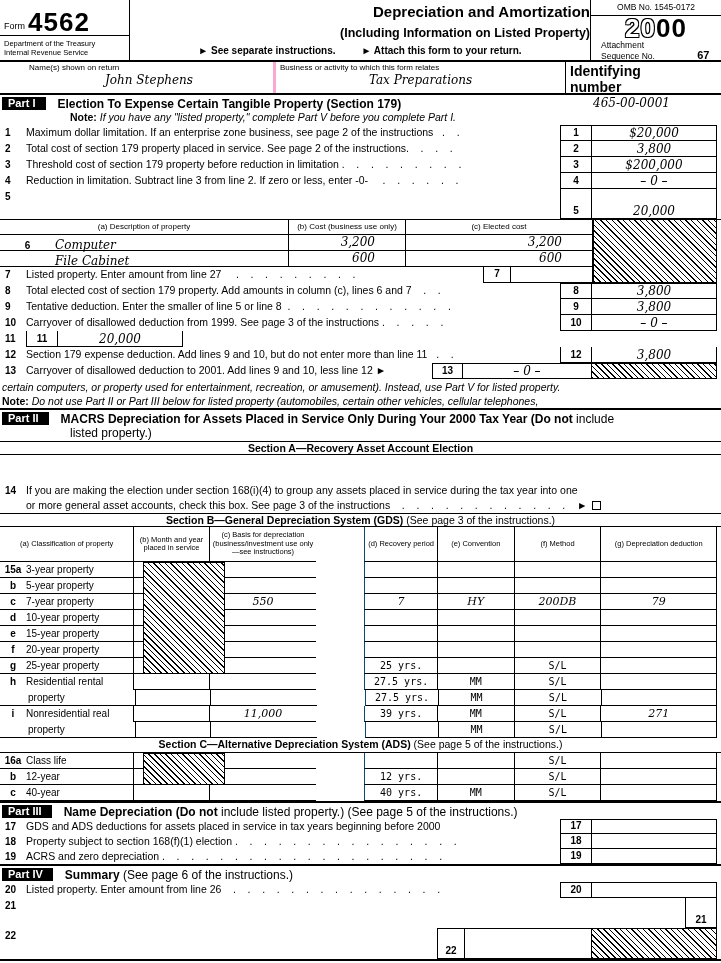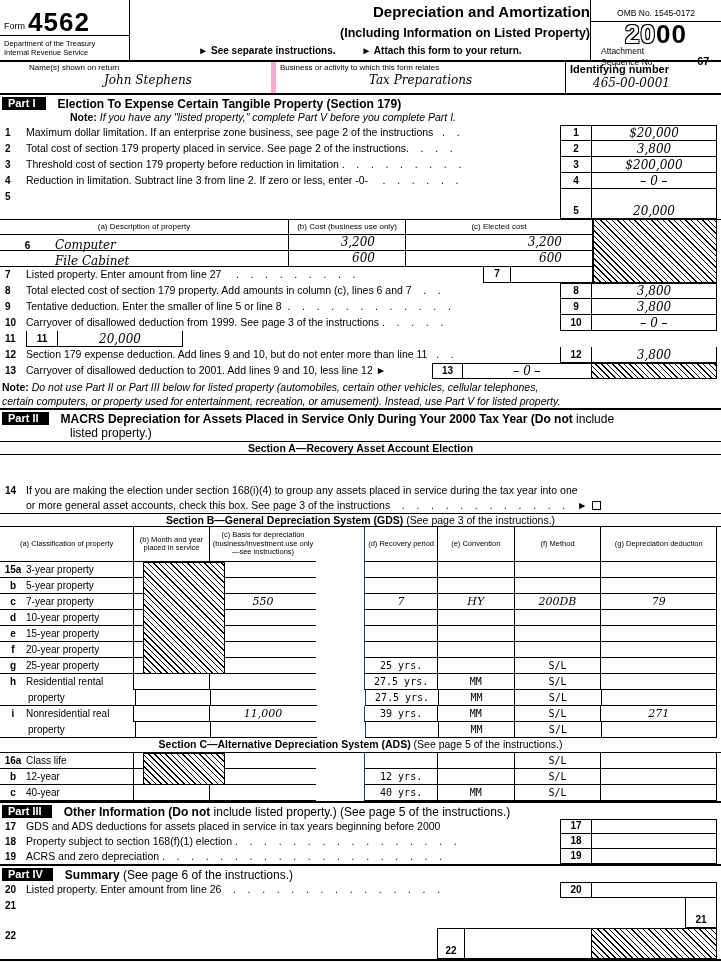--- a/index.html
+++ b/index.html
@@ -18,34 +18,34 @@
 .hdr-left { width:130px; border-right:1px solid #000; }
 .formline { height:36px; border-bottom:1px solid #000; padding:2px 0 0 4px; display:flex; align-items:flex-end; }
 .form-word { font-size:9px; padding-bottom:4px; }
 .form-num { font-size:26px; font-weight:bold; line-height:26px; letter-spacing:1px; margin-left:3px; }
 .dept { font-size:7.5px; line-height:9px; padding:3px 0 0 4px; }
 .hdr-center { flex:1; text-align:right; display:flex; flex-direction:column; justify-content:space-between; padding:3px 0 4px; }
 .t1 { font-size:15px; font-weight:bold; }
 .t2 { font-size:12.5px; font-weight:bold; }
 .t3 { font-size:10px; font-weight:bold; display:flex; justify-content:center; gap:26px; }
 .hdr-right { width:131px; border-left:1px solid #000; text-align:center; }
-.omb { font-size:8.5px; border-bottom:1px solid #000; padding:8px 0 3px; }
+.omb { font-size:8.5px; border-bottom:1px solid #000; padding:2px 0 3px; }
 .year { font-size:26px; font-weight:bold; line-height:25px; padding-top:0px; letter-spacing:1px; }
 .year-outline { color:#fff; text-shadow:-1px -1px 0 #000,1px -1px 0 #000,-1px 1px 0 #000,1px 1px 0 #000; }
 .attach { font-size:8.5px; line-height:9.5px; text-align:left; padding-left:10px; }
 .attach-no { font-weight:bold; font-size:11px;margin-left:40px; }
 
 
 .namerow { display:flex; height:33px; border-bottom:2px solid #000; }
 .nr-cell { padding:1px 4px 0; }
-.nr-name { width:276px; border-right:5px solid #f9a8d4;padding-left:29px; }
+.nr-name { width:276px; border-right:3px solid #f9a8d4;padding-left:29px; }
 .nr-biz  { width:290px; border-right:1px solid #000; }
 .nr-id   { width:131px; }
 .nr-lbl { font-size:8px; }
-.nr-lbl.b { font-size:11px; }
+.nr-lbl.b { font-size:14px; }
 .nr-val { text-align:center; margin-top:1px; }
 
 
 .pband { padding:2px 2px 1px; font-size:12px; }
 .pband .row { display:flex; align-items:flex-start; }
 .badge { background:#000; color:#fff; font-weight:bold; font-size:11px; padding:0 10px 1px 6px; margin-right:12px; white-space:nowrap; }
 .ptitle { font-weight:bold; font-size:12px; line-height:14px; }
 .preg { font-weight:normal; }
 .bt2 { border-top:2px solid #000; }
 .noteline { font-size:10.5px; font-style:italic; padding-left:68px; line-height:13px; }
@@ -308,22 +308,22 @@
 
   <div class="fline">
     <div class="fnum">13</div>
     <div class="f13lbl">Carryover of disallowed deduction to 2001. Add lines 9 and 10, less line 12 ►</div>
     <div class="f13box">13</div>
     <div class="f13val"><span class="hw">– 0 –</span></div>
     <div class="f13hatch hatch"></div>
   </div>
 
   <div class="note2">
+    <div>certain computers, or property used for entertainment, recreation, or amusement). Instead, use Part V for listed property.</div>
     <div><span class="b">Note:</span><span> Do not use Part II or Part III below for listed property (automobiles, certain other vehicles, cellular telephones,</span></div>
-    <div>certain computers, or property used for entertainment, recreation, or amusement). Instead, use Part V for listed property.</div>
   </div>
 
   <div class="pband bt2">
     <div class="row">
       <span class="badge">Part II</span>
       <span class="ptitle"><span>MACRS Depreciation for Assets Placed in Service Only During Your 2000 Tax Year (Do not</span><span class="preg"> include</span></span>
     </div>
     <div class="pt2-l2">listed property.)</div>
   </div>
 
@@ -485,21 +485,21 @@
       <div class="cd mono">40 yrs.</div>
       <div class="ce mono">MM</div>
       <div class="cf mono">S/L</div>
       <div class="cg"></div>
     </div>
   </div>
 
   <div class="pband bt2" style="padding-bottom:0">
     <div class="row">
       <span class="badge">Part III</span>
-      <span class="ptitle"><span>Other Information (Do not</span><span class="preg"> include listed property.) (See page 5 of the instructions.)</span></span>
+      <span class="ptitle"><span>Name Depreciation (Do not</span><span class="preg"> include listed property.) (See page 5 of the instructions.)</span></span>
     </div>
   </div>
   <div class="fline h15 first">
     <div class="fnum">17</div>
     <div class="flbl">GDS and ADS deductions for assets placed in service in tax years beginning before 2000</div>
     <div class="fbox" style="border-top:1px solid #000">17</div>
     <div class="fval"></div>
   </div>
   <div class="fline h15">
     <div class="fnum">18</div>

